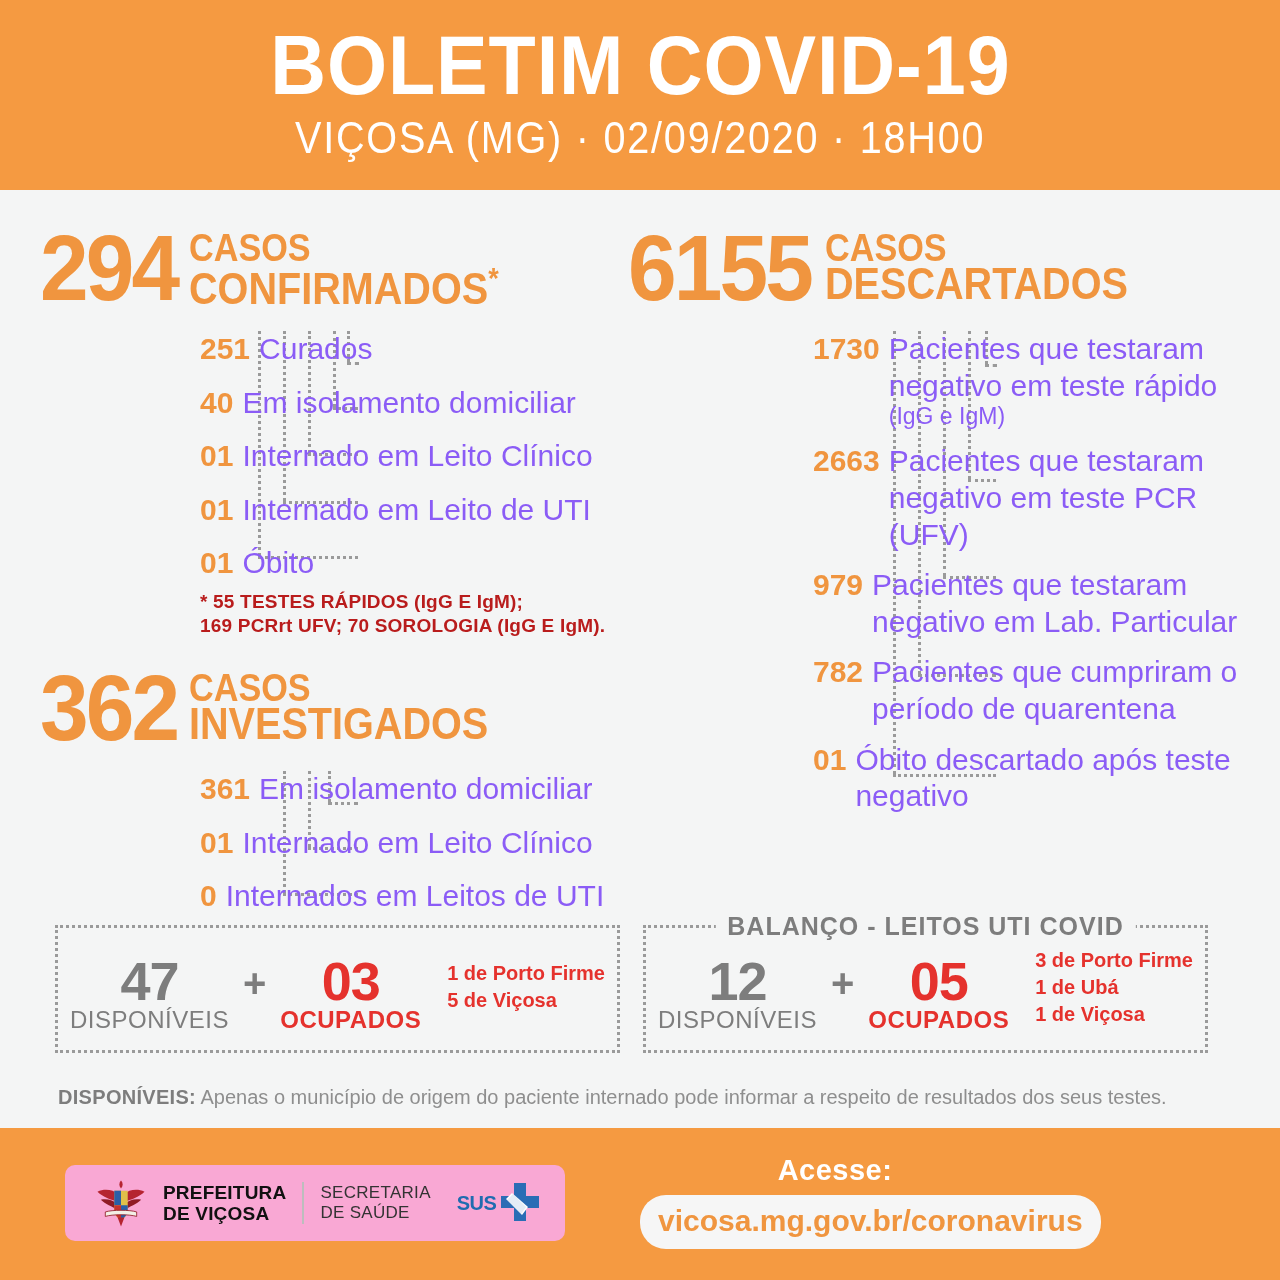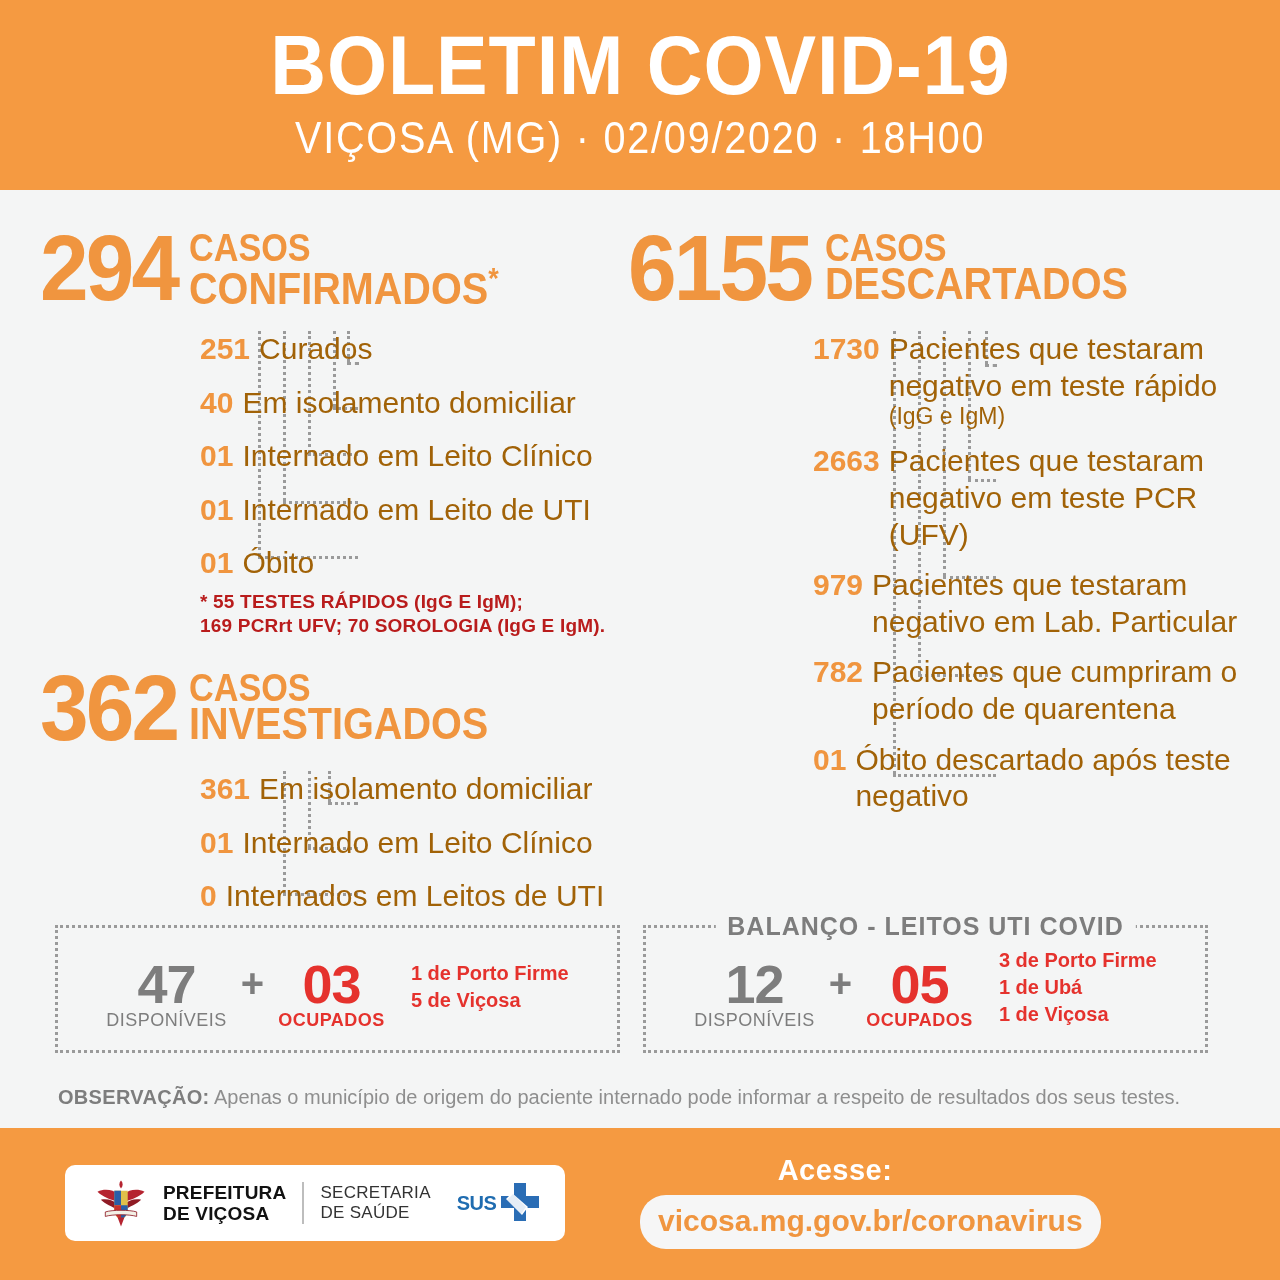--- a/index.html
+++ b/index.html
@@ -75,21 +75,21 @@
   .item-num {
     color: #f0953f;
     font-family: "Liberation Sans Narrow", "Liberation Sans", sans-serif;
     font-weight: bold;
     font-size: 30px;
     line-height: 1.22;
     flex: 0 0 auto;
     white-space: nowrap;
   }
   .item-text {
-    color: #a16207;
+    color: #8b5cf6;
     font-family: "Liberation Sans Narrow", "Liberation Sans", sans-serif;
     font-weight: normal;
     font-size: 30px;
     line-height: 1.22;
     margin-left: 9px;
   }
   .item-text .small {
     display: block;
     font-size: 23px;
     line-height: 1.1;
@@ -136,21 +136,21 @@
   .bnum {
     font-family: "Liberation Sans Narrow", "Liberation Sans", sans-serif;
     font-weight: bold;
     font-size: 54px;
     display: block;
     letter-spacing: -1px;
   }
   .blab {
     font-family: "Liberation Sans Narrow", "Liberation Sans", sans-serif;
     font-weight: normal;
-    font-size: 18px;
+    font-size: 24px;
     display: block;
     letter-spacing: 0.5px;
     margin-top: 2px;
   }
   .avail .bnum, .avail .blab { color: #7d7d7d; }
   .occ .bnum, .occ .blab { color: #e5322d; font-weight: bold; }
   .plus {
     font-family: "Liberation Sans Narrow", "Liberation Sans", sans-serif;
     font-weight: bold;
     font-size: 40px;
@@ -177,21 +177,21 @@
   .obs b { color: #7d7d7d; font-weight: bold; letter-spacing: 0.3px; }
 
   
   .footer {
     position: absolute; left: 0; top: 1128px; width: 1280px; height: 152px;
     background: #f59a41;
   }
   .logo-card {
     position: absolute; left: 65px; top: 37px;
     width: 500px; height: 76px;
-    background: #ffffff; border-radius: 10px;
+    background: #f9a8d4; border-radius: 10px;
     display: flex; align-items: center; padding-left: 28px;
   }
   .crest { width: 56px; height: 52px; flex: 0 0 auto; }
   .pref-txt {
     margin-left: 14px;
     font-family: "Liberation Sans", sans-serif;
     font-weight: bold; font-size: 19px; color: #111;
     line-height: 1.12; letter-spacing: 0.2px;
   }
   .divider-v { width: 2px; height: 42px; background: #bdbdbd; margin: 0 16px; }
@@ -400,21 +400,21 @@
         <span class="blab">OCUPADOS</span>
       </div>
       <div class="origins">
         <div>3 de Porto Firme</div>
         <div>1 de Ubá</div>
         <div>1 de Viçosa</div>
       </div>
     </div>
   </div>
 
-  <div class="obs"><b>OBSERVAÇÃO:</b><span> Apenas o município de origem do paciente internado pode informar a respeito de resultados dos seus testes.</span></div>
+  <div class="obs"><b>DISPONÍVEIS:</b><span> Apenas o município de origem do paciente internado pode informar a respeito de resultados dos seus testes.</span></div>
 
   <div class="footer">
     <div class="logo-card">
       <svg class="crest" viewBox="0 0 100 92">
         <path d="M50 6 C46 10 46 16 50 20 C54 16 54 10 50 6 Z" fill="#b52430"></path>
         <path d="M8 26 C20 20 36 22 44 30 L44 44 C32 40 18 36 8 26 Z" fill="#b52430"></path>
         <path d="M92 26 C80 20 64 22 56 30 L56 44 C68 40 82 36 92 26 Z" fill="#b52430"></path>
         <path d="M14 40 C24 38 36 40 44 48 L44 58 C34 52 22 48 14 40 Z" fill="#8f1b25"></path>
         <path d="M86 40 C76 38 64 40 56 48 L56 58 C66 52 78 48 86 40 Z" fill="#8f1b25"></path>
         <path d="M38 24 L62 24 L62 58 C62 70 50 78 50 78 C50 78 38 70 38 58 Z" fill="#e0c04a"></path>

